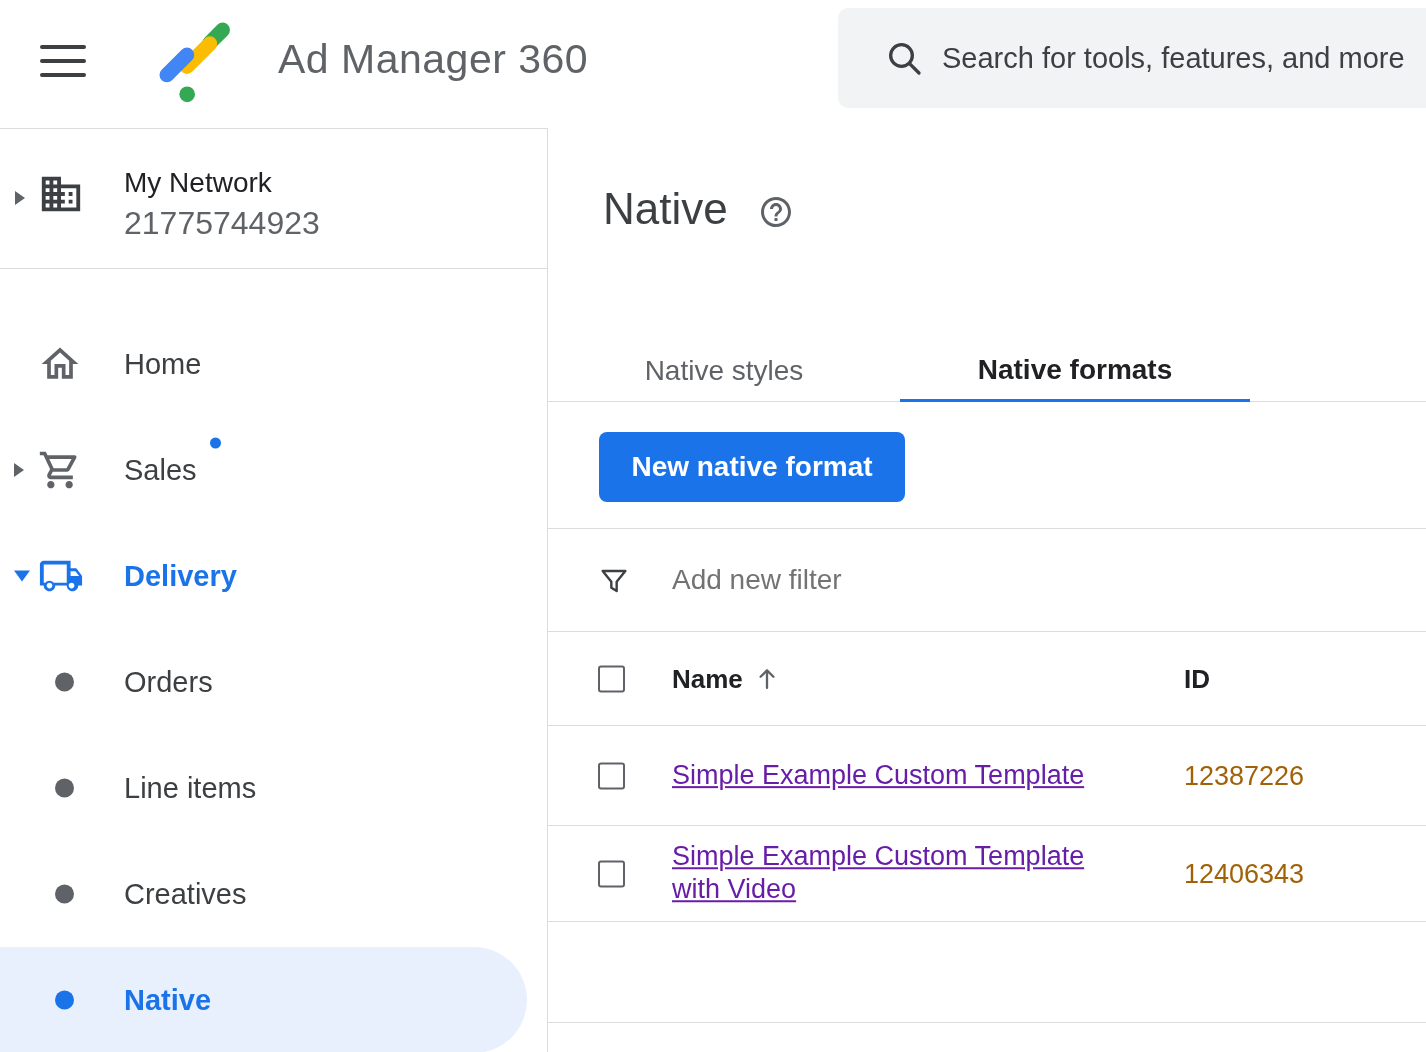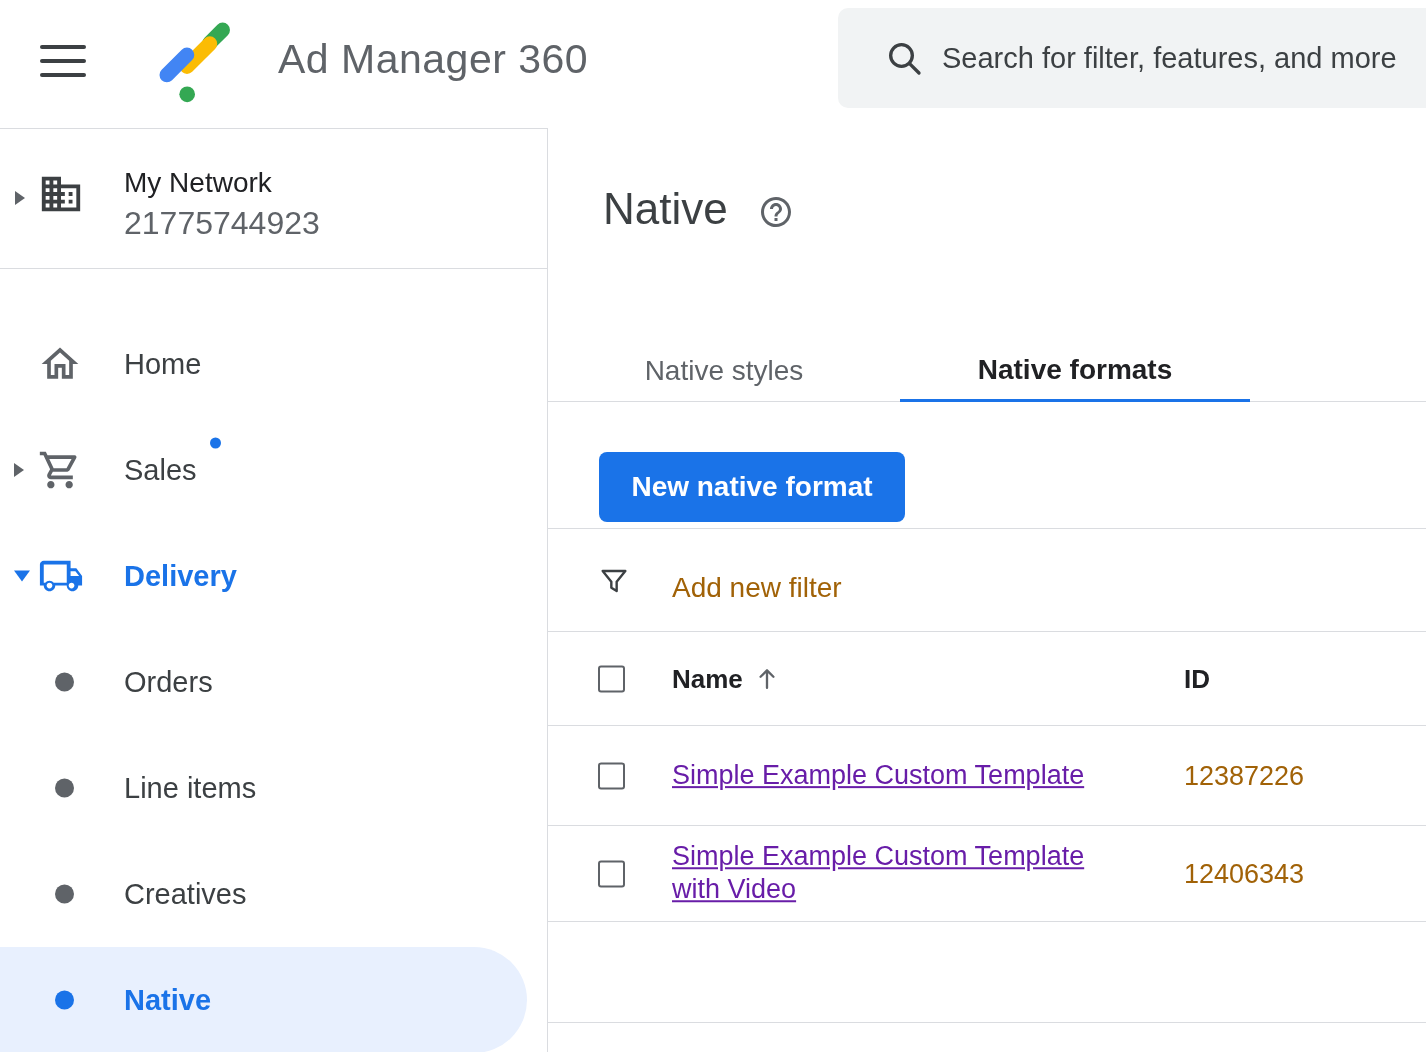--- a/index.html
+++ b/index.html
@@ -61,26 +61,26 @@
   .help-icon { margin-left:30px; margin-top:6px; }
 
   .tabs { position:absolute; left:0; top:212px; width:878px; height:62px; border-bottom:1px solid #dadce0; }
   .tab { position:absolute; top:0; height:62px; display:flex; align-items:center; justify-content:center; font-size:28px; cursor:pointer; }
   .tab-styles { left:60px; width:232px; color:#5f6368; }
   .tab-formats { left:352px; width:350px; color:#202124; font-weight:600; border-bottom:3px solid #1a73e8; }
 
   .new-btn {
     position:absolute; left:51px; top:304px; width:306px; height:70px;
     background:#1a73e8; color:#fff; border:none; border-radius:8px;
-    font-family:"Liberation Sans", sans-serif; font-size:28px; font-weight:600; cursor:pointer;margin-top:20px;
+    font-family:"Liberation Sans", sans-serif; font-size:28px; font-weight:600; cursor:pointer;
   }
 
   .filter-row { position:absolute; left:0; top:400px; width:878px; height:104px; border-top:1px solid #dadce0; border-bottom:1px solid #dadce0; }
   .filter-row .funnel { position:absolute; left:50px; top:36px; }
-  .filter-text { position:absolute; left:124px; top:50%; transform:translateY(-50%); font-size:28px; color:#a16207; cursor:text;margin-top:8px; }
+  .filter-text { position:absolute; left:124px; top:50%; transform:translateY(-50%); font-size:28px; color:#737373; cursor:text; }
 
   .thead { position:absolute; left:0; top:504px; width:878px; height:94px; border-bottom:1px solid #dadce0; }
   .trow1 { position:absolute; left:0; top:598px; width:878px; height:100px; border-bottom:1px solid #dadce0; }
   .trow2 { position:absolute; left:0; top:698px; width:878px; height:96px; border-bottom:1px solid #dadce0; }
   .checkbox { position:absolute; left:50px; top:50%; transform:translateY(-50%); width:27px; height:27px; border:2px solid #5f6368; border-radius:3px; background:#fff; cursor:pointer; }
   .col-name { position:absolute; left:124px; top:50%; transform:translateY(-50%); }
   .col-id { position:absolute; left:636px; top:50%; transform:translateY(-50%); font-size:27px; color:#a16207; }
   .th { font-size:26px; font-weight:700; color:#202124; }
   .name-head { display:flex; align-items:center; gap:10px; }
   .row-link { font-size:27px; color:#681da8; text-decoration:underline; cursor:pointer; display:inline-block; max-width:466px; line-height:1.25; }
@@ -102,21 +102,21 @@
       <rect x="22" y="30" width="15" height="44" rx="7.5" fill="#4285f4" transform="rotate(45 29.5 52)"></rect>
       <circle cx="40" cy="82" r="8" fill="#34a853"></circle>
     </svg>
   </div>
   <div class="app-title">Ad Manager 360</div>
   <div class="search-bar">
     <svg class="mag" width="40" height="40" viewBox="0 0 24 24" fill="none" stroke="#3c4043" stroke-width="2">
       <circle cx="10.5" cy="10.5" r="6.5"></circle>
       <path d="M15.5 15.5 L21 21" stroke-linecap="round"></path>
     </svg>
-    <div class="search-text">Search for filter, features, and more</div>
+    <div class="search-text">Search for tools, features, and more</div>
   </div>
 </div>
 
 <div class="sidebar">
 
   <div class="network-row">
     <div class="tri-right"></div>
     <svg class="network-icon" width="46" height="46" viewBox="0 0 24 24" fill="#3c4043">
       <path d="M12 7V3H2v18h20V7H12zM6 19H4v-2h2v2zm0-4H4v-2h2v2zm0-4H4V9h2v2zm0-4H4V5h2v2zm4 12H8v-2h2v2zm0-4H8v-2h2v2zm0-4H8V9h2v2zm0-4H8V5h2v2zm10 12h-8v-2h2v-2h-2v-2h2v-2h-2V9h8v10zm-2-8h-2v2h2v-2zm0 4h-2v2h2v-2z"></path>
     </svg>

